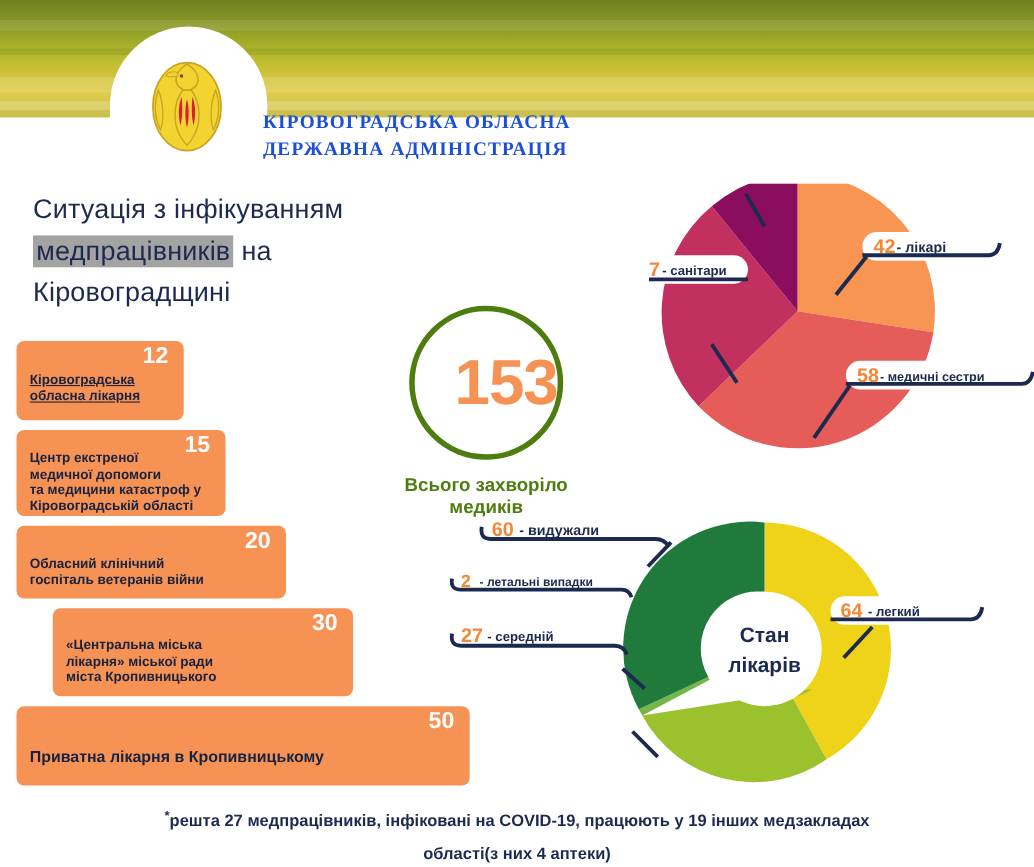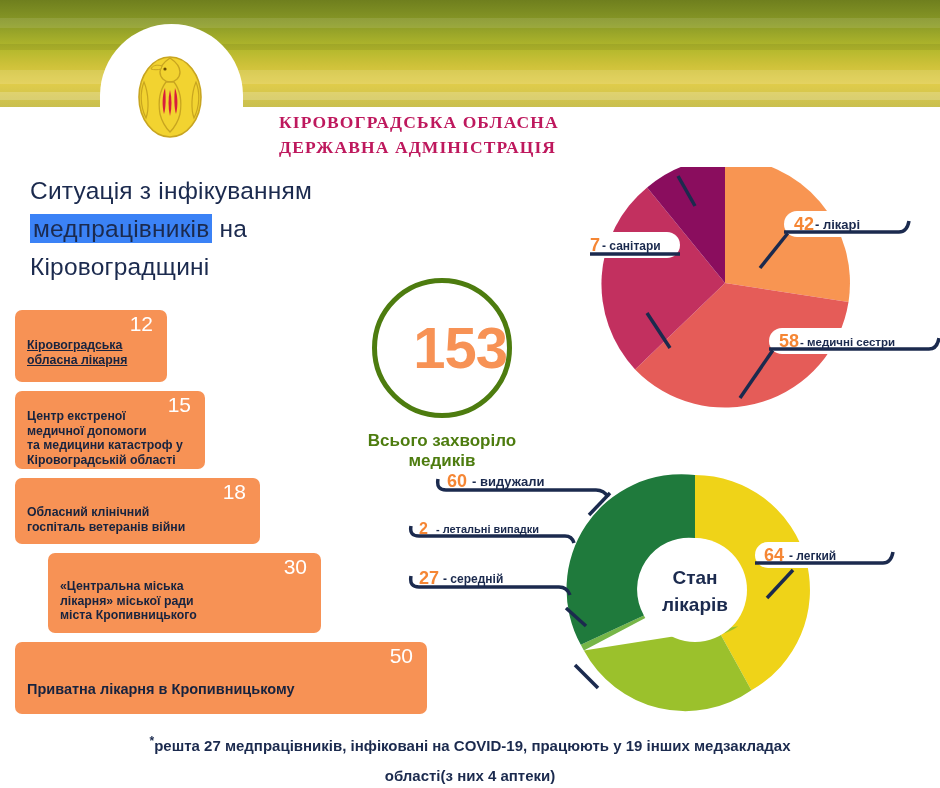--- a/index.html
+++ b/index.html
@@ -35,43 +35,43 @@
     border-radius:72px 72px 0 0;
     z-index:3;
   }
   .header-white {
     position:absolute; left:0; top:107px; width:940px; height:60px;
     background:#ffffff; z-index:2;
   }
   .emblem { position:absolute; left:120px; top:42px; width:100px; height:100px; z-index:4; }
 
   .org-title {
-    position:absolute; left:239px; top:110px; width:420px;
+    position:absolute; left:239px; top:98px; width:420px;
     font-family:"Liberation Serif", serif;
     font-weight:bold; font-size:17.5px; letter-spacing:1.1px;
-    line-height:25px; color:#be185d; z-index:5;margin-left:40px;
+    line-height:25px; color:#1d4ed8; z-index:5;
   }
 
   
   .main-title {
     position:absolute; left:30px; top:172px; width:400px;
     font-size:24.5px; font-weight:normal; line-height:38px;
     color:#1b2a4e; letter-spacing:.2px;
   }
-  .hl { background:#3b82f6; padding:1px 3px; }
+  .hl { background:#a3a3a3; padding:1px 3px; }
 
   
   .bars { position:absolute; left:15px; top:310px; width:470px; }
   .bar {
     position:relative; background:#F79255; border-radius:7px;
     margin-bottom:9px; padding:5px 12px 9px 12px; color:#17233f;
   }
   .bar .num {
     position:absolute; right:14px; top:2px;
-    color:#ffffff; font-size:21px; font-weight:normal; line-height:24px;
+    color:#ffffff; font-size:21px; font-weight:bold; line-height:24px;
   }
   .bar .lbl {
     font-size:12.3px; font-weight:bold; line-height:14.6px;
     color:#17233f; white-space:pre-line;
   }
   .bar-1 { width:152px; height:72px; }
   .bar-1 .lbl { padding-top:23px;text-decoration:underline; }
   .bar-2 { width:190px; height:78px; }
   .bar-2 .lbl { padding-top:13px; }
   .bar-3 { width:245px; height:66px; }
@@ -152,21 +152,21 @@
 обласна лікарня</div>
   </div>
   <div class="bar bar-2">
     <div class="num">15</div>
     <div class="lbl">Центр екстреної
 медичної допомоги
 та медицини катастроф у
 Кіровоградській області</div>
   </div>
   <div class="bar bar-3">
-    <div class="num">18</div>
+    <div class="num">20</div>
     <div class="lbl">Обласний клінічний
  госпіталь ветеранів війни</div>
   </div>
   <div class="bar bar-4">
     <div class="num">30</div>
     <div class="lbl">«Центральна міська
 лікарня» міської ради
 міста Кропивницького</div>
   </div>
   <div class="bar bar-5">

